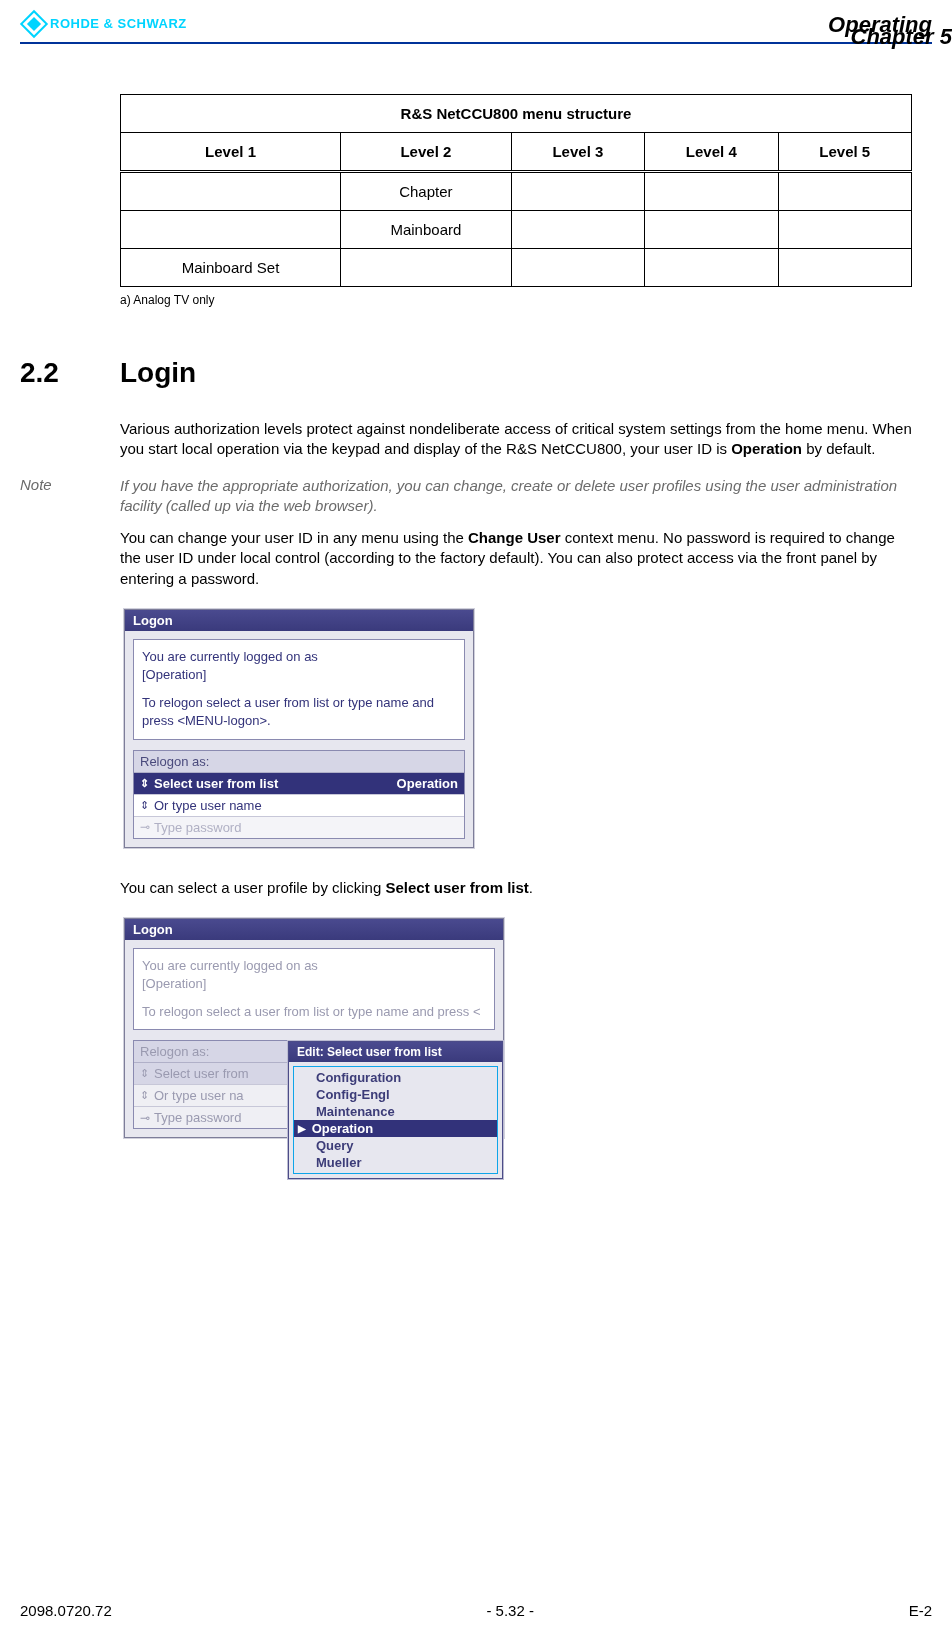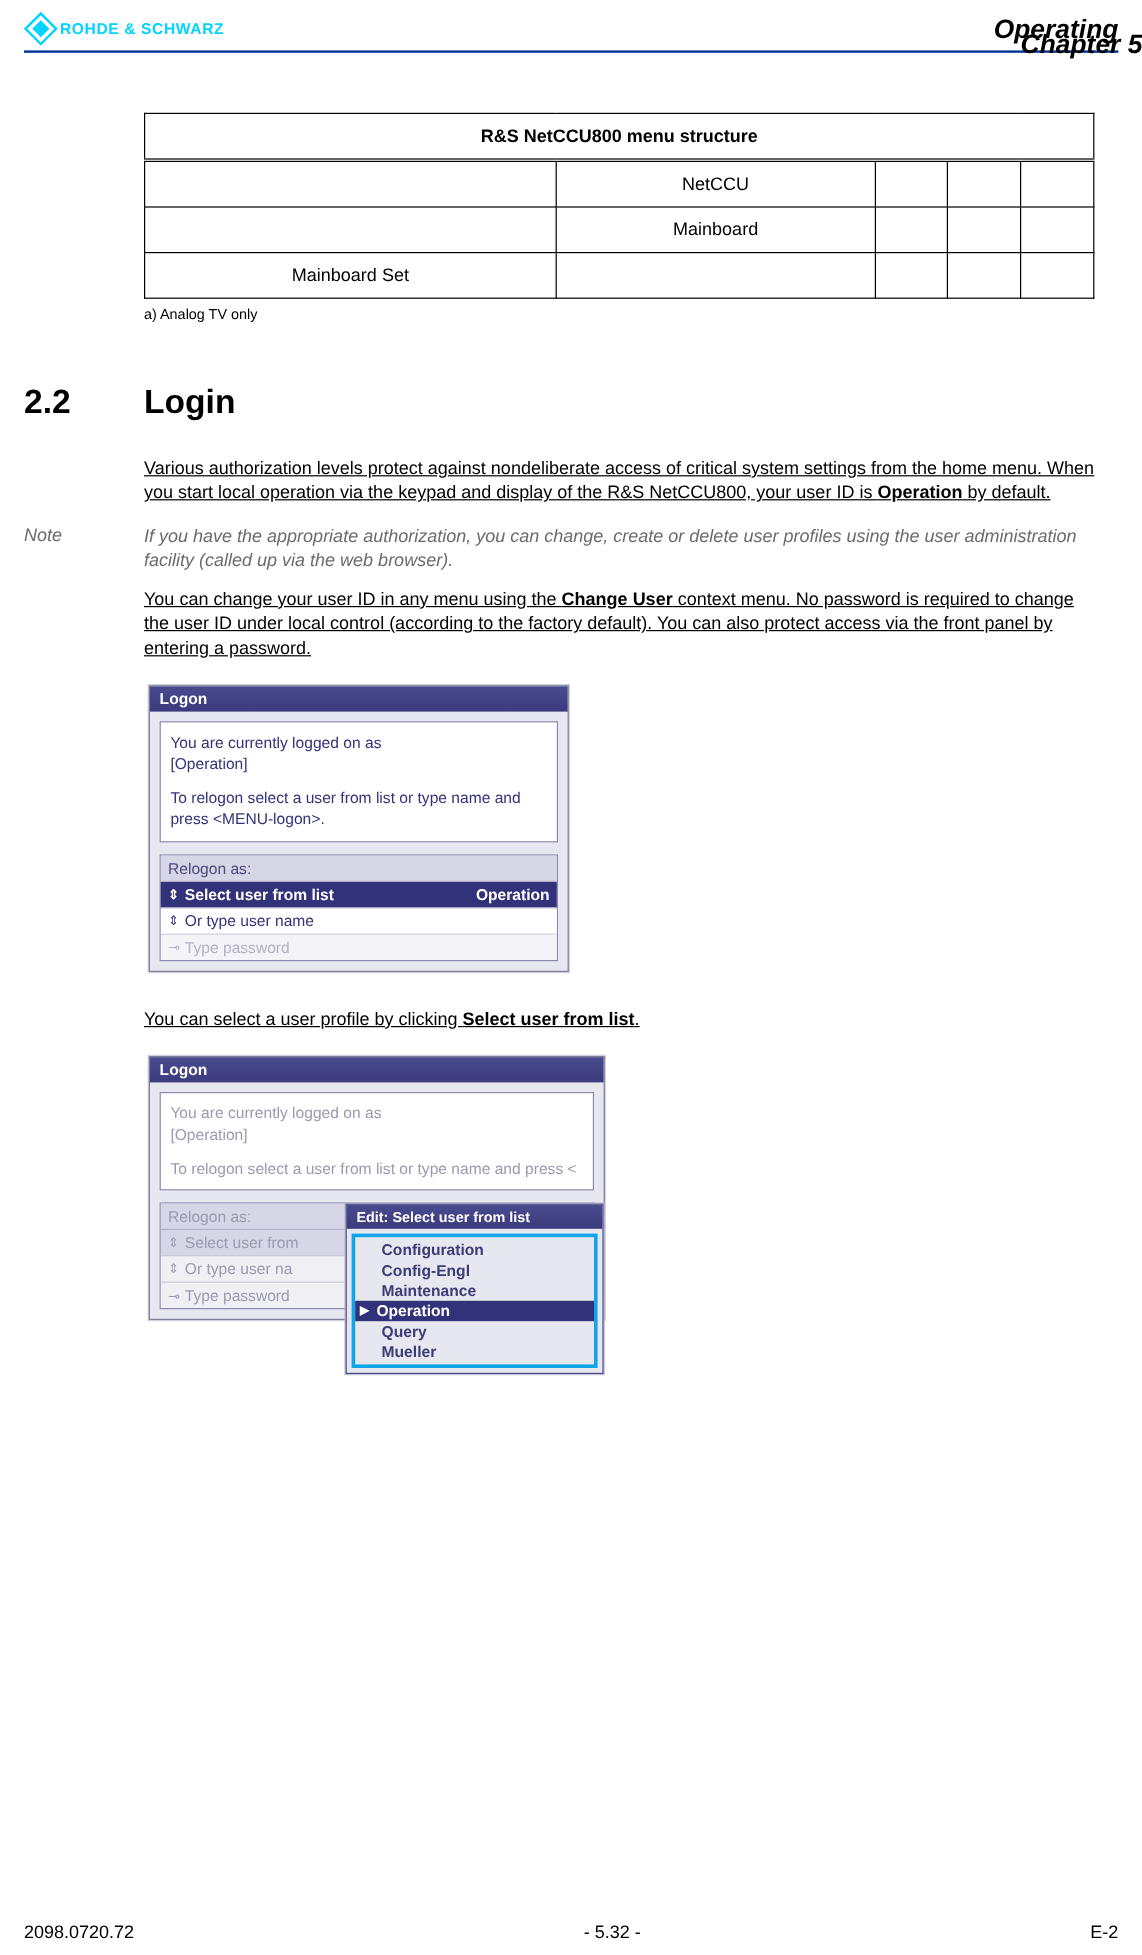--- a/index.html
+++ b/index.html
@@ -81,21 +81,21 @@
   }
   table.menu-structure tr.levels td { font-weight: bold; }
   table.menu-structure tr.dbl td { border-top: 3px double #000; }
   .footnote { font-size: 12px; margin-bottom: 50px; }
   h2.section {
     font-size: 28px;
     font-weight: bold;
     margin: 40px 0 30px -100px;
   }
   h2.section .secnum { display: inline-block; width: 100px; }
-  p.body { line-height: 1.35; margin: 12px 0; text-decoration: underline; }
+  p.body { line-height: 1.35; margin: 12px 0; }
   .note-row { display: flex; margin: 16px 0 10px -100px; }
   .note-label {
     width: 100px; flex-shrink: 0;
     font-style: italic; color: #6b6b6b;
   }
   .note-text { font-style: italic; color: #6b6b6b; line-height: 1.35; }
   b { font-weight: bold; }
 
   
   .logon-panel {
@@ -179,21 +179,21 @@
   }
   .popup-title {
     background: linear-gradient(#4a4a8f, #3a3a7c);
     color: #fff;
     padding: 3px 8px;
     font-weight: bold;
     font-size: 12px;
   }
   .popup-body {
     background: #e7e7ef;
-    border: 3px solid #0ea5e9;
+    border: 1px solid #0ea5e9;
     margin: 4px;
     padding: 2px 0;
   }
   .popup-item {
     padding: 1px 6px 1px 22px;
     color: #3c3c78;
     font-weight: bold;
     font-size: 13px;
   }
   .popup-item.sel {
@@ -233,23 +233,30 @@
     <div class="header-right">Operating</div>
   </div>
 
   <div class="content">
 
     <table class="menu-structure">
       <tbody>
           <tr>
             <th class="title" colspan="5">R&amp;S NetCCU800 menu structure</th>
           </tr>
+      <tr class="levels">
+        <td>Level 1</td>
+        <td>Level 2</td>
+        <td>Level 3</td>
+        <td>Level 4</td>
+        <td>Level 5</td>
+      </tr>
       <tr class="dbl">
         <td></td>
-        <td>NetCCU</td>
+        <td>Chapter</td>
         <td></td>
         <td></td>
         <td></td>
       </tr>
       <tr>
         <td></td>
         <td>Mainboard</td>
         <td></td>
         <td></td>
         <td></td>

